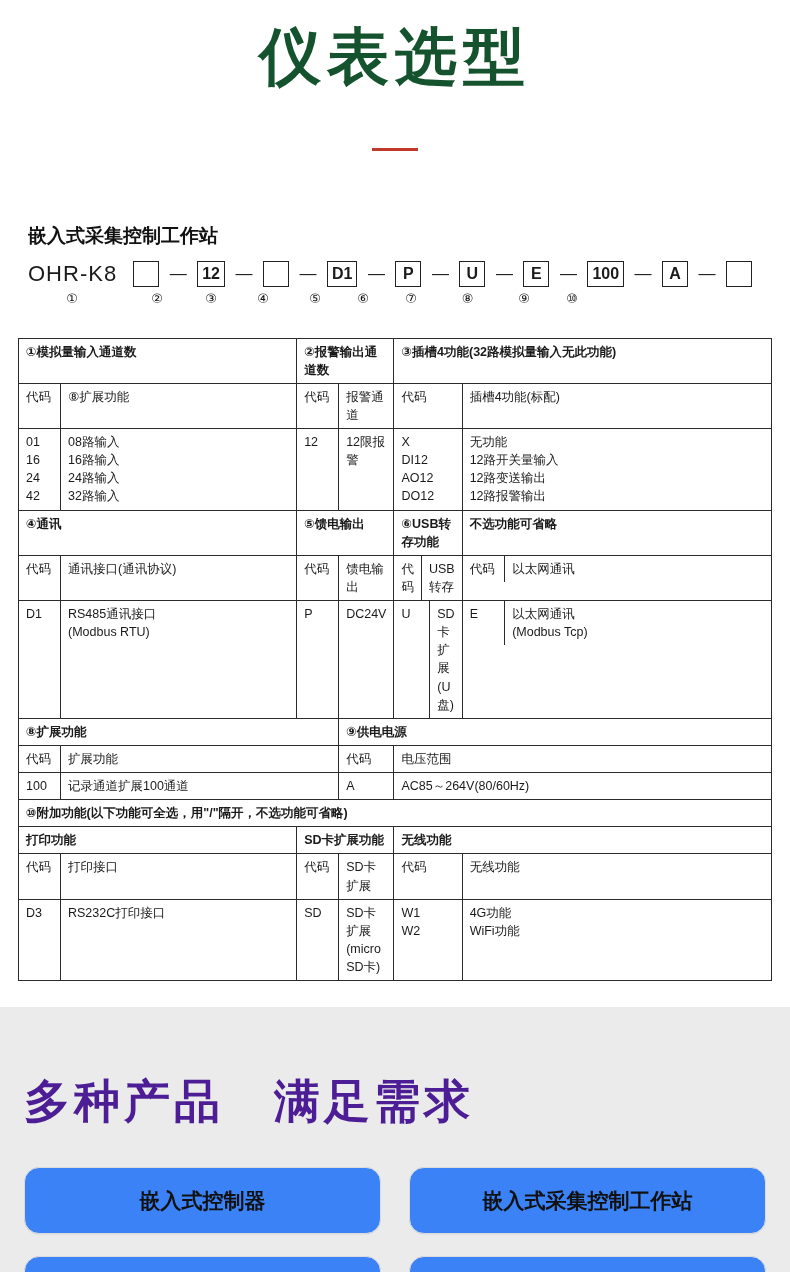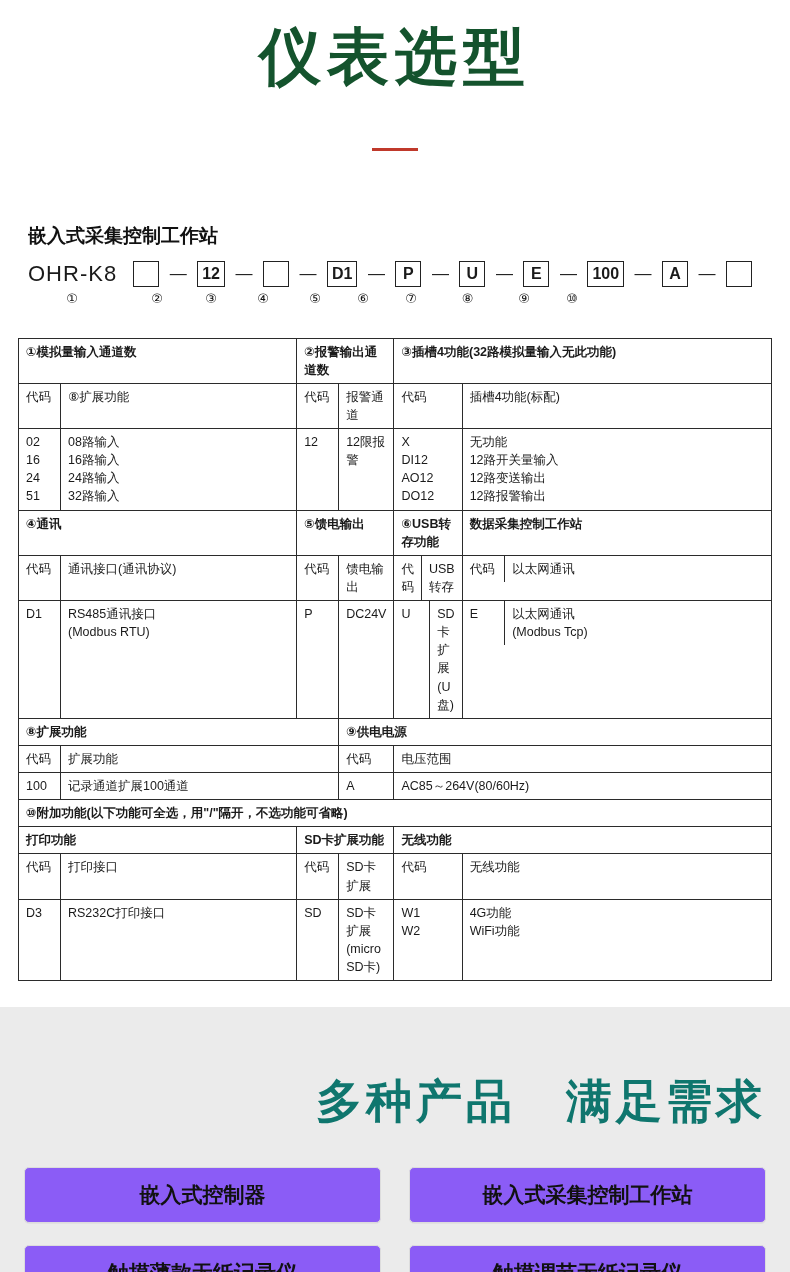--- a/index.html
+++ b/index.html
@@ -75,34 +75,34 @@
   .codecol { width: 42px; white-space: nowrap; }
 
   
   .band {
     height: 58px; background: #ebebeb; margin-top: 26px;
   }
 
   
   .products { background: #ebebeb; padding: 0 24px 34px; }
   .prod-title {
-    text-align: right;
+    text-align: left;
     font-size: 46px; font-weight: 700; letter-spacing: 4px;
-    color: #0f766e; padding: 6px 0 34px;
+    color: #4c1d95; padding: 6px 0 34px;
   }
   .prod-grid {
     display: grid;
     grid-template-columns: 1fr 1fr;
     gap: 22px 28px;
   }
   .prod-cell {
-    background: #8b5cf6;
+    background: #3b82f6;
     border: 1px solid #dcdcdc;
-    border-radius: 5px;
-    height: 56px;
+    border-radius: 15px;
+    height: 67px;
     display: flex; align-items: center; justify-content: center;
     font-size: 21px; font-weight: 700; color: #111;
     box-shadow: 0 1px 0 rgba(0,0,0,0.04);
   }
 </style>
 </head>
 <body>
 
 <div class="page">
 
@@ -172,24 +172,24 @@
         <td class="codecol">代码</td>
         <td>⑧扩展功能</td>
         <td class="codecol">代码</td>
         <td>报警通道</td>
         <td class="codecol">代码</td>
         <td>插槽4功能(标配)</td>
       </tr>
 
       <tr>
         <td>
-          <span class="cellgrp">02</span>
+          <span class="cellgrp">01</span>
           <span class="cellgrp">16</span>
           <span class="cellgrp">24</span>
-          <span class="cellgrp">51</span>
+          <span class="cellgrp">42</span>
         </td>
         <td>
           <span class="cellgrp">08路输入</span>
           <span class="cellgrp">16路输入</span>
           <span class="cellgrp">24路输入</span>
           <span class="cellgrp">32路输入</span>
         </td>
         <td>
           <span class="cellgrp">12</span>
         </td>
@@ -207,21 +207,21 @@
           <span class="cellgrp">12路开关量输入</span>
           <span class="cellgrp">12路变送输出</span>
           <span class="cellgrp">12路报警输出</span>
         </td>
       </tr>
 
       <tr>
         <td class="hdr" colspan="2">④通讯</td>
         <td class="hdr" colspan="2">⑤馈电输出</td>
         <td class="hdr">⑥USB转存功能</td>
-        <td class="hdr">数据采集控制工作站</td>
+        <td class="hdr">不选功能可省略</td>
       </tr>
 
       <tr>
         <td class="codecol">代码</td>
         <td>通讯接口(通讯协议)</td>
         <td class="codecol">代码</td>
         <td>馈电输出</td>
         <td style="padding:0">
           <table style="width:100%;border-collapse:collapse;border:0">
             <tbody>

